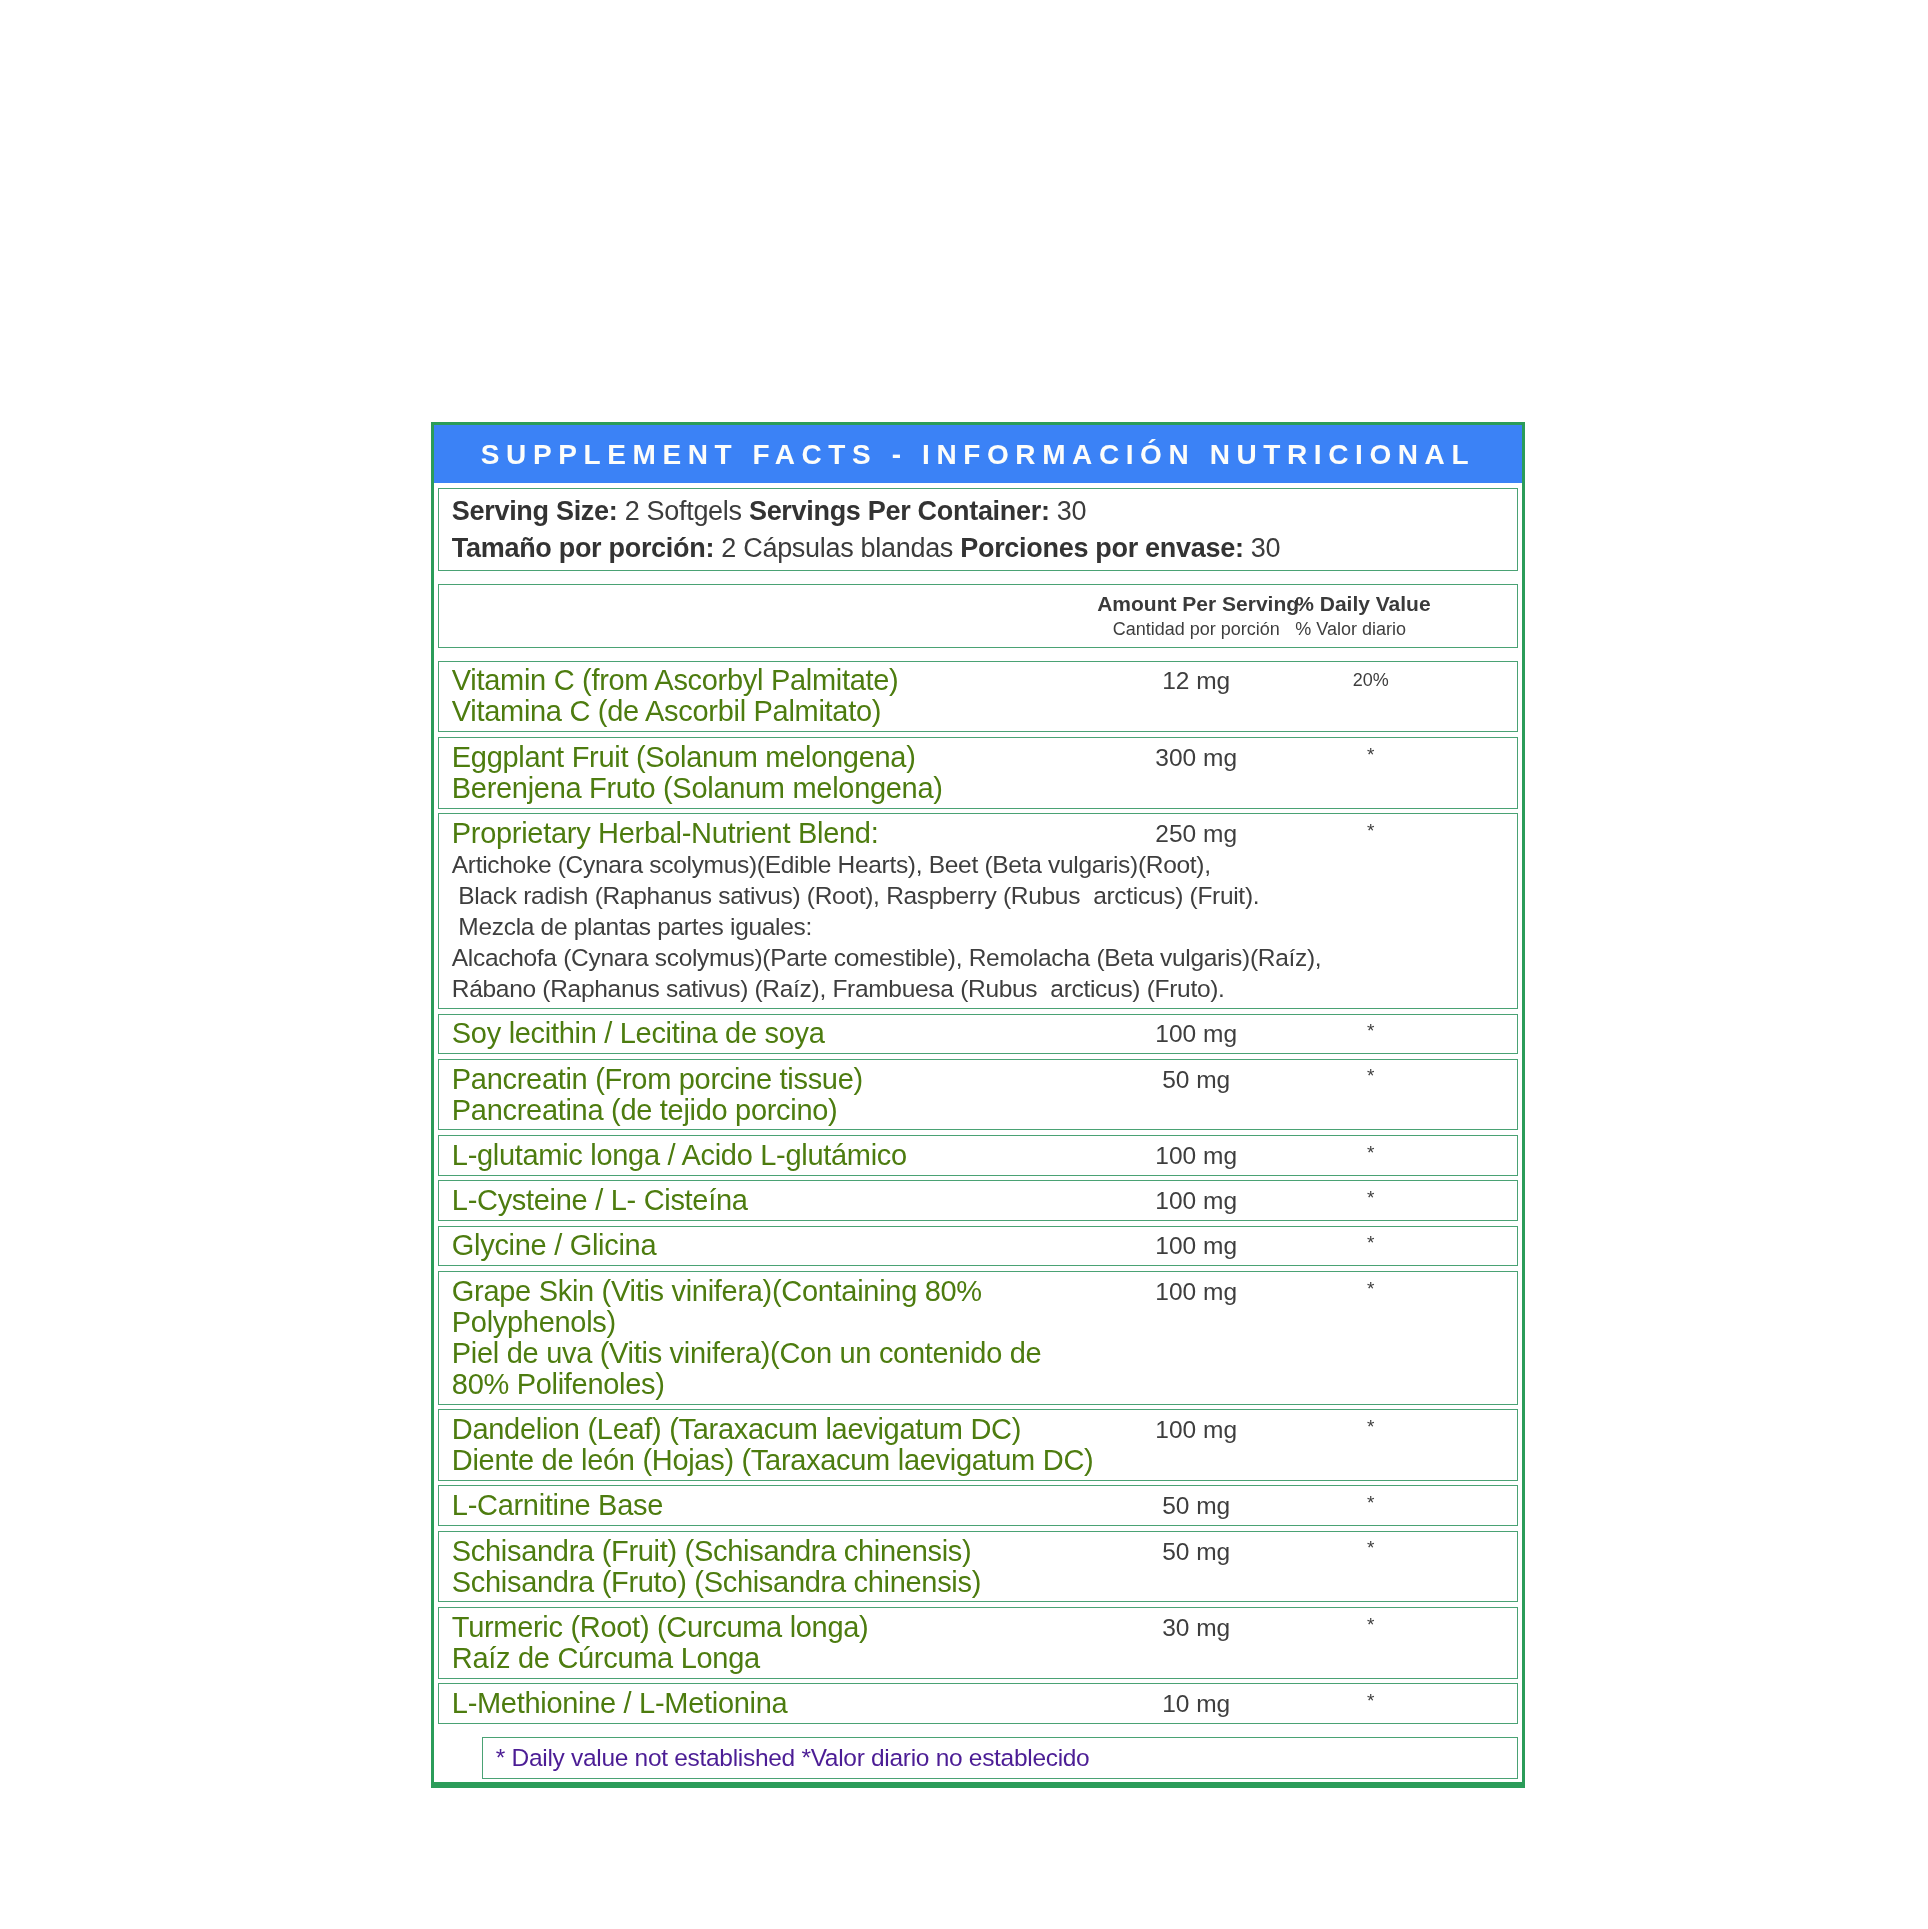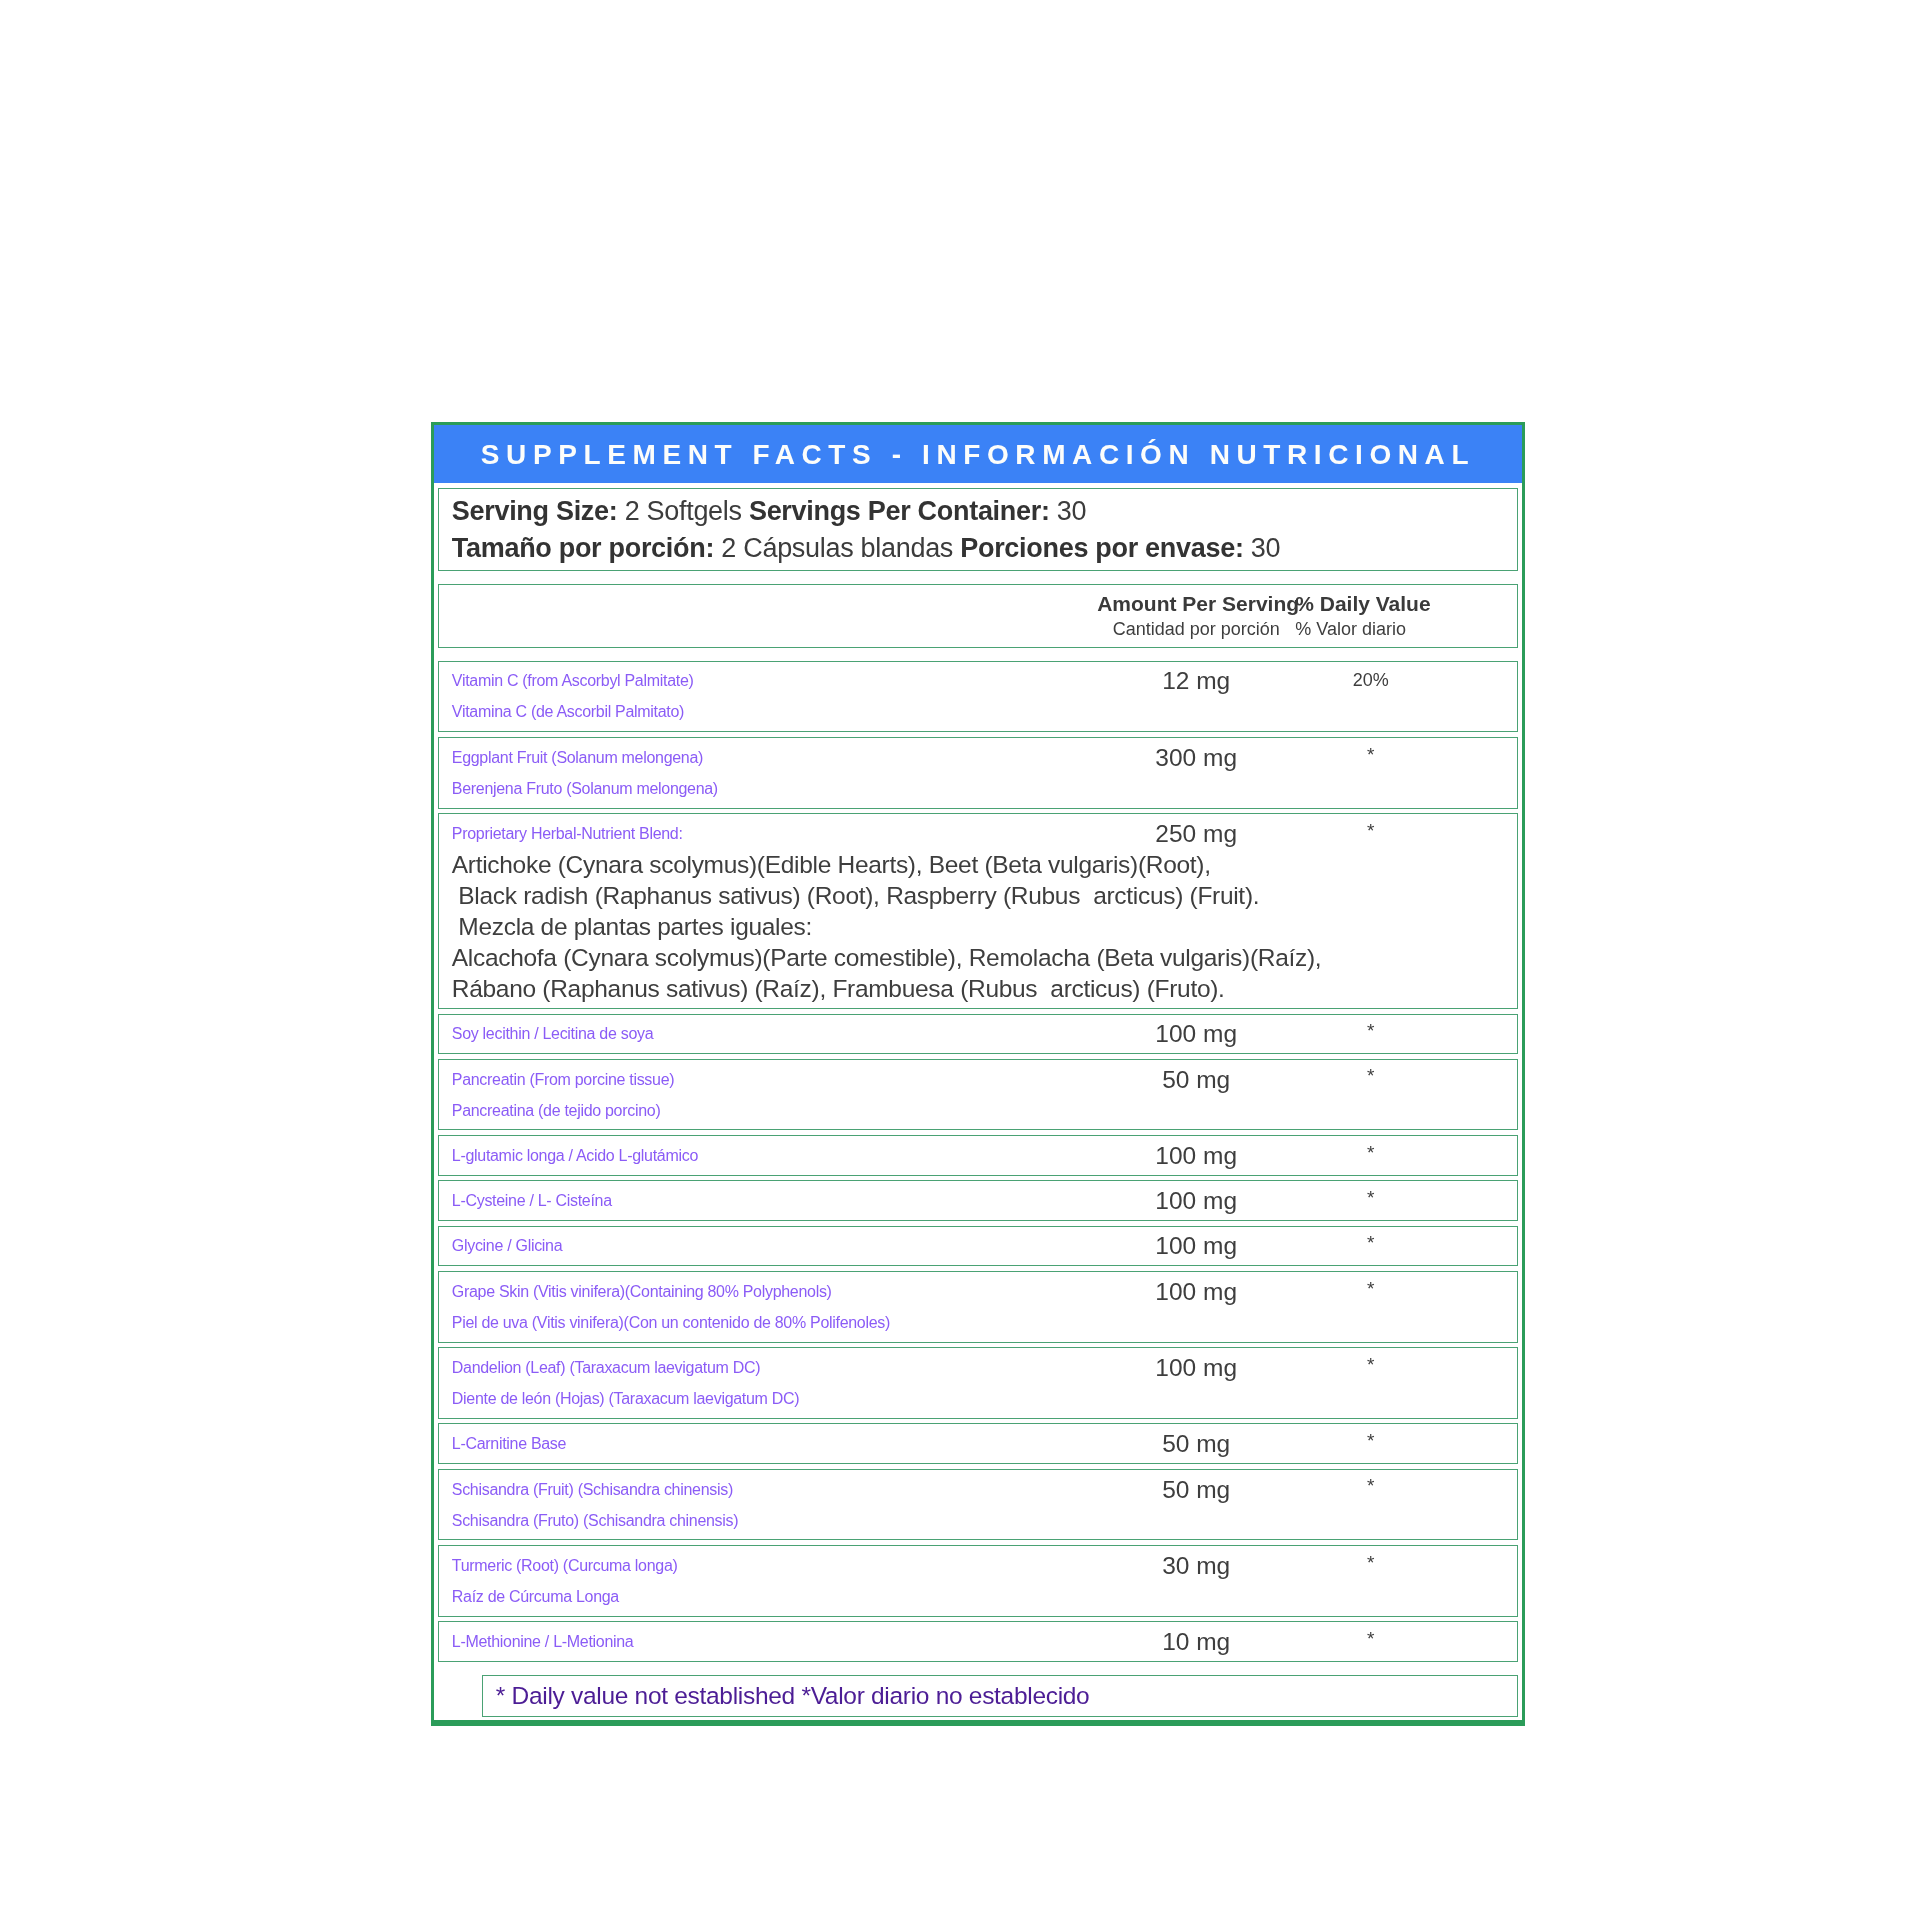--- a/index.html
+++ b/index.html
@@ -78,23 +78,23 @@
     display: flex;
     flex-direction: column;
     gap: 4.7px;
   }
   .row-line {
     display: flex;
     align-items: flex-start;
   }
   .name {
     flex: 1;
-    font-size: 16px;
+    font-size: 29px;
     line-height: 31px;
-    color: #8b5cf6;
+    color: #4d7c0f;
     letter-spacing: -0.3px;
   }
   .amount {
     width: 198px;
     text-align: center;
     font-size: 24.5px;
     line-height: 31px;
     color: #3e3e3e;
     white-space: nowrap;
   }

